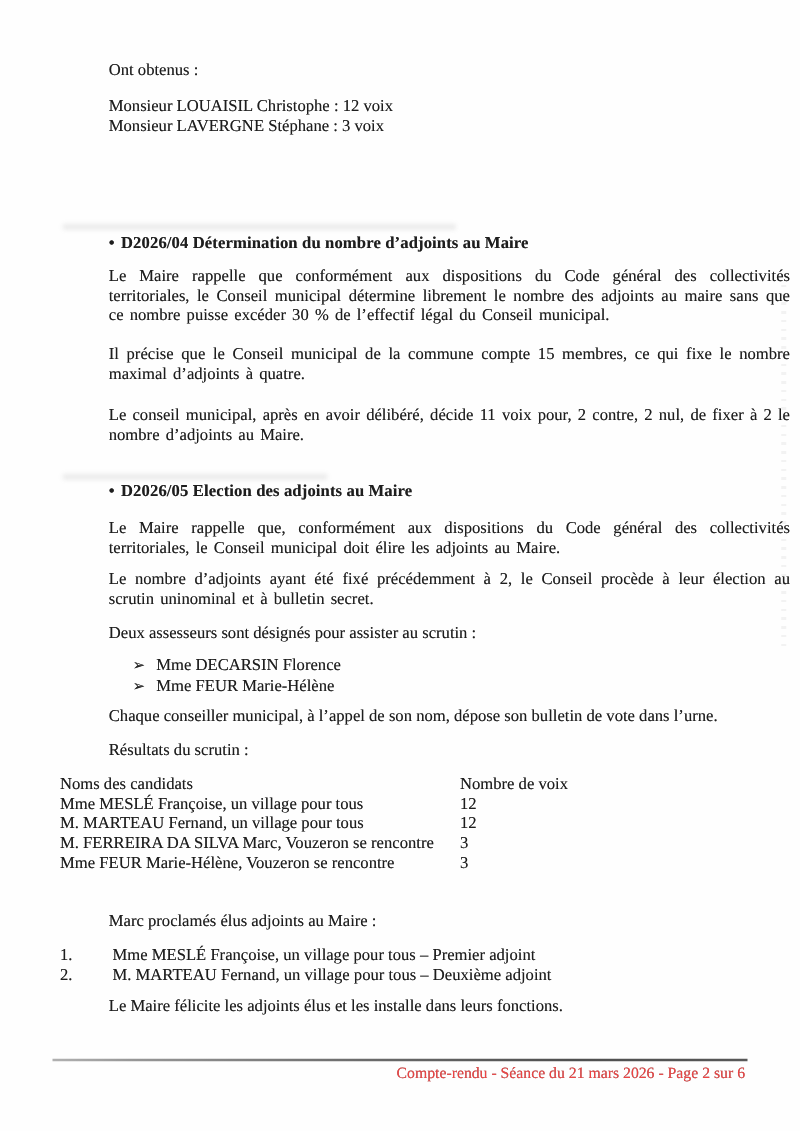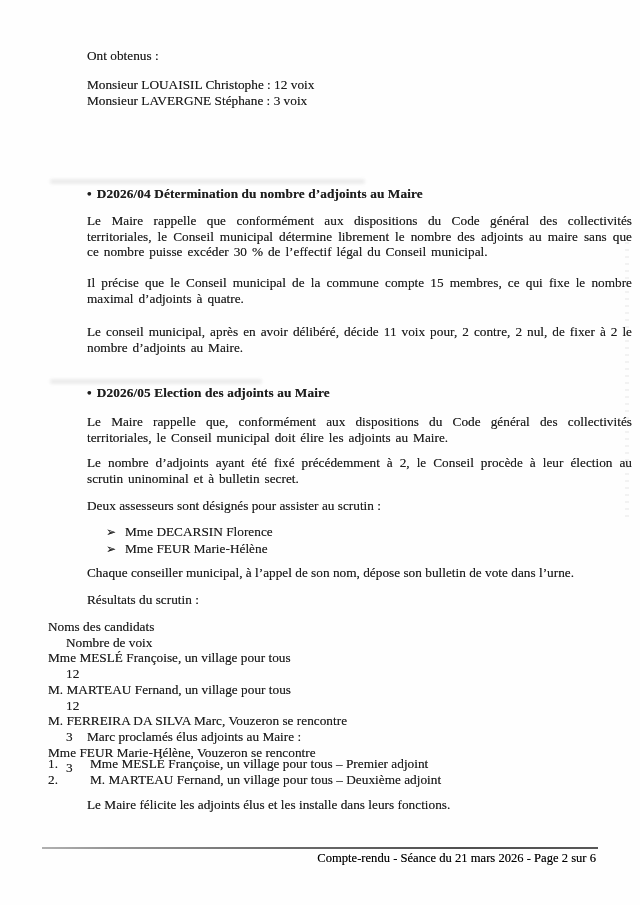--- a/index.html
+++ b/index.html
@@ -20,38 +20,38 @@
   .heading { font-weight: bold; letter-spacing: 0.1px; }
   .heading .bullet { margin-right: 5px; }
 
   
   .assessors { position: absolute; left: 106px; top: 524px; }
   .arow { display: flex; align-items: baseline; }
   .abullet { width: 19px; font-size: 12px; color: #222; }
 
   
   .vtable { position: absolute; left: 48px; top: 619px; width: 545px; }
-  .trow { display: flex; flex-direction: column; }
+  .trow { display: flex; }
   .tc1 { width: 302px; }
   .tc2 { flex: 1; margin-left: 18px; }
 
   
   .elected { position: absolute; left: 48px; top: 756px; width: 545px; }
   .erow { display: flex; }
   .enum { width: 42px; }
 
   
   .footline {
     position: absolute; left: 42px; right: 42px; top: 847px; height: 2px;
     background: linear-gradient(90deg, #a8a8a8 0%, #8a8a8a 12%, #5a5a5a 45%, #3c3c3c 75%, #454545 100%);
     opacity: 0.9;
   }
   .foottext {
     position: absolute; right: 44px; top: 851px;
-    font-size: 12.6px; color: #000000;
+    font-size: 12.6px; color: #ef4444;
   }
 
   
   .smudge { position: absolute; background: rgba(110,110,110,0.12); filter: blur(1.6px); border-radius: 2px; }
   .smudge-1 { left: 50px; top: 179px; width: 315px; height: 5px; }
   .smudge-2 { left: 50px; top: 379px; width: 212px; height: 5px; }
   .edge-streak {
     position: absolute; right: 11px; top: 228px; width: 4px; height: 290px;
     background: repeating-linear-gradient(180deg, rgba(60,60,60,0.10) 0 2px, transparent 2px 7px);
     opacity: 0.6;

